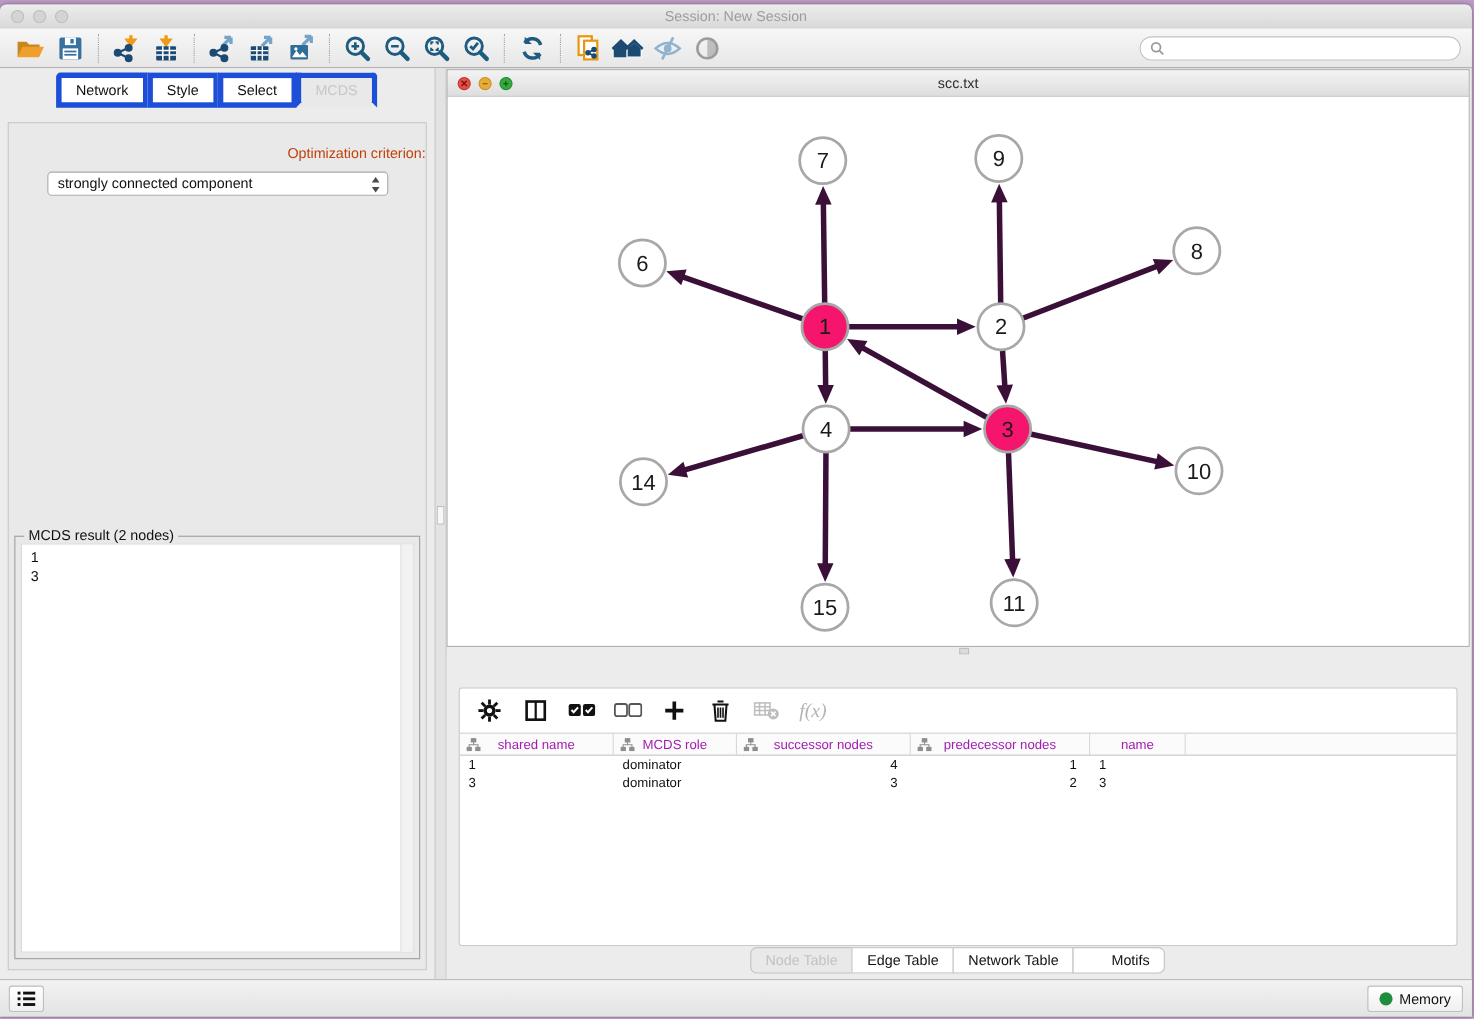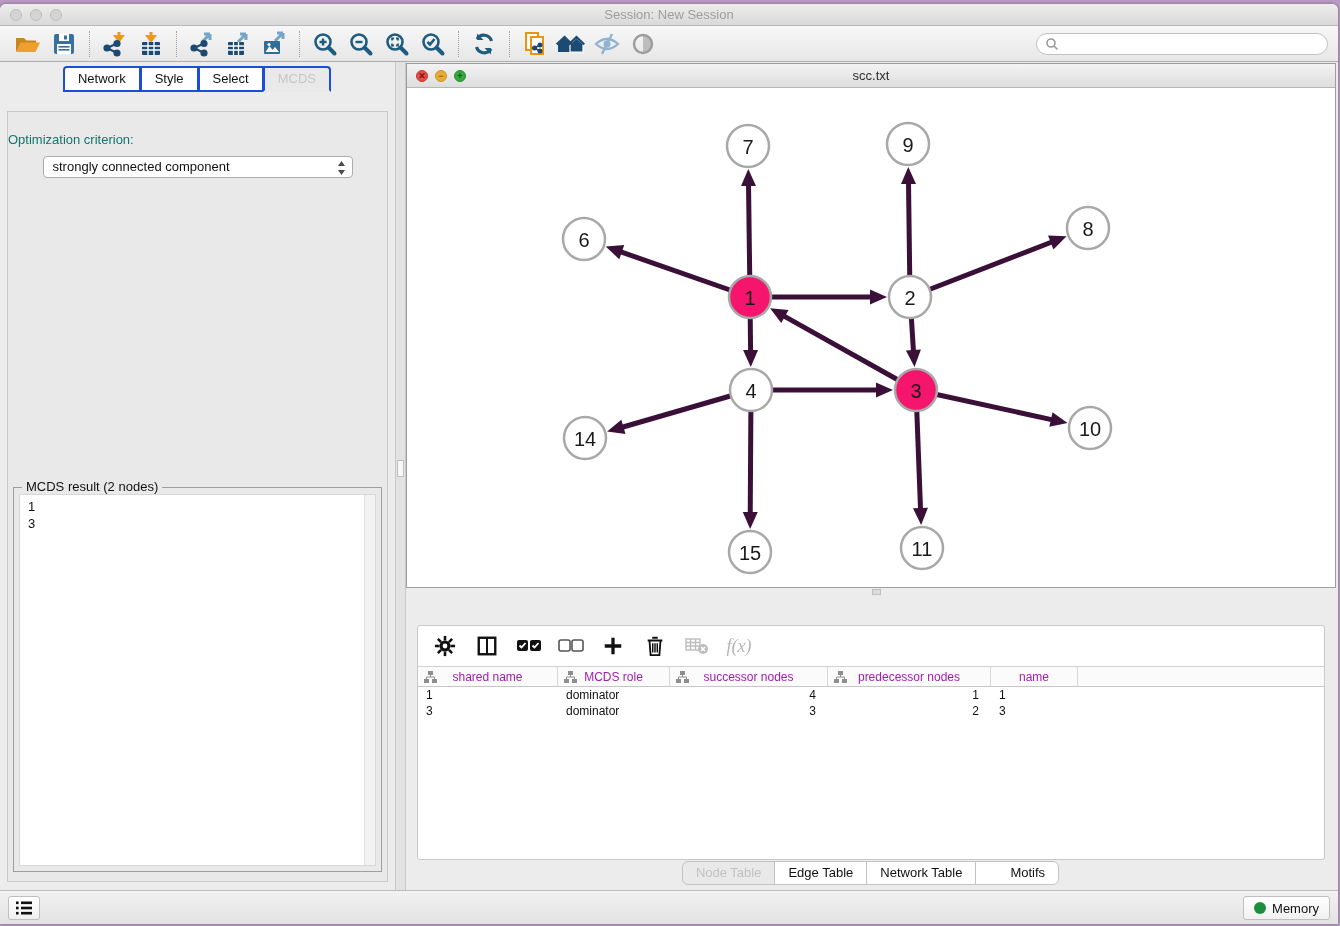--- a/index.html
+++ b/index.html
@@ -29,28 +29,28 @@
   .searchbox input { border:none; outline:none; flex:1; font-size:12px; background:transparent; }
 
   
   .main { position:absolute; left:0; right:0; top:58px; bottom:34px; }
 
   
   .cpanel { position:absolute; left:0; top:0; width:395px; bottom:0; background:#ECECEC; }
   .panel-head { position:relative; height:26px; line-height:26px; font-size:13px; color:#1c1c1c; padding-left:12px; }
   .panel-head .hicons { position:absolute; right:10px; top:5px; display:flex; gap:9px; align-items:center; }
   .cp-tabs { position:relative; z-index:2; display:flex; justify-content:center; margin-top:4px; }
-  .cp-tab { font-size:13px; color:#111; background:#fff; border:2px solid #1d4ed8;
+  .cp-tab { font-size:13px; color:#111; background:#fff; border:5px solid #1d4ed8;
     padding:3px 13px 4px; margin-left:-1px; }
   .cp-tab:first-child { border-radius:4px 0 0 0; }
   .cp-tab:last-child { border-radius:0 4px 0 0; }
   .cp-tab.active { background:#E9E9E9; color:#C7C7C7; border-bottom-color:#E9E9E9; }
   .cp-body { position:absolute; left:7px; right:7px; top:49px; bottom:8px;
     background:#E9E9E9; border:1px solid #C9C9C9; }
-  .opt-label { text-align:left; margin-top:20px; font-size:13px; color:#0f766e; }
+  .opt-label { text-align:right; margin-top:20px; font-size:13px; color:#c2410c; }
   .dropdown { position:relative; margin:9px auto 0; width:310px; height:22px; background:#fff;
     border:1px solid #ACACAC; border-radius:4px; font-size:13px; color:#111;
     line-height:20px; padding:0 22px 0 9px; }
   .dropdown .stepper { position:absolute; right:6px; top:3px; }
   .btn-row { display:flex; justify-content:center; gap:15px; margin-top:12px; }
   .pbtn { font-size:13px; color:#111; background:linear-gradient(#FFFFFF,#F1F1F1);
     border:1px solid #ABABAB; border-radius:4px; padding:2px 15px 3px; font-family:inherit; }
   .result-group { position:absolute; left:5px; right:5px; top:375px; bottom:9px;
     border:1px solid #9E9E9E; }
   .result-legend { position:absolute; top:-9px; left:8px; background:#E9E9E9;

